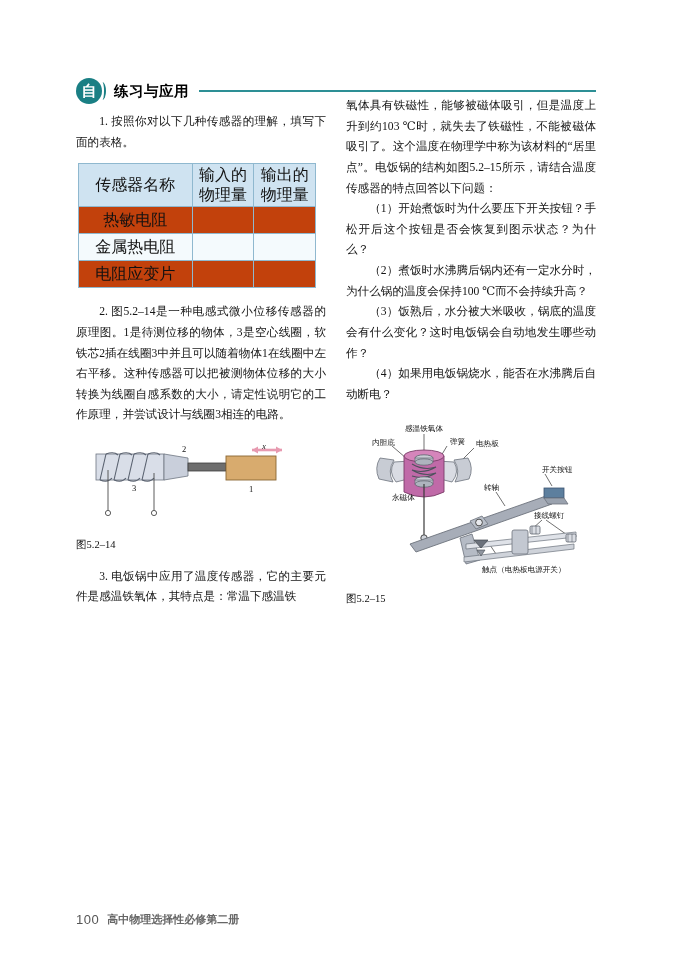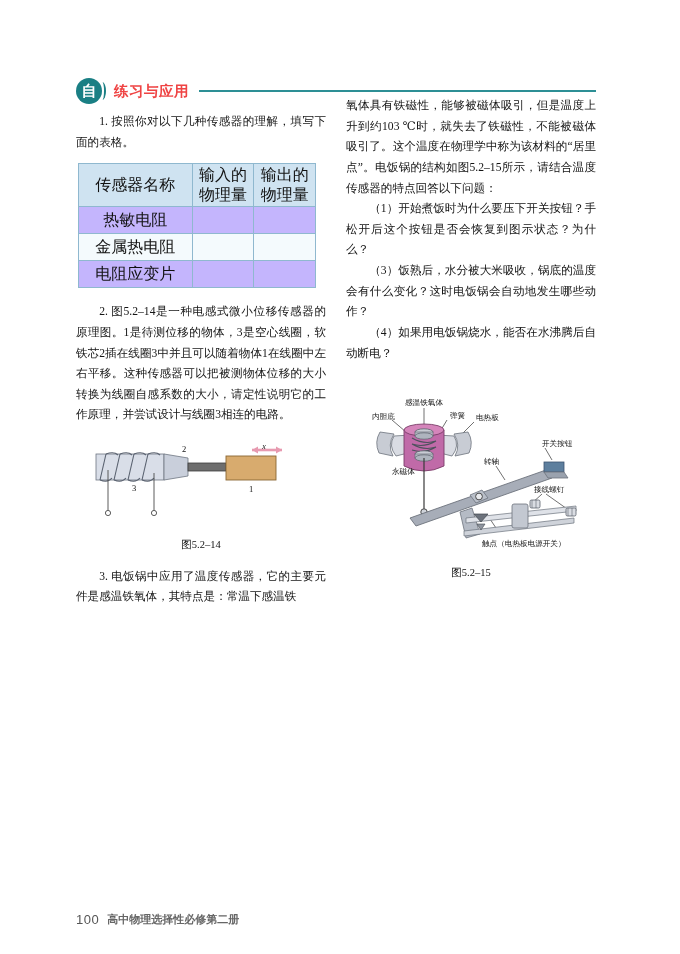--- a/index.html
+++ b/index.html
@@ -59,21 +59,21 @@
     right:-4px; top:4px;
     width:4px; height:18px;
     border-right:2px solid #1a7f84;
     border-radius:0 60% 60% 0 / 0 50% 50% 0;
   }
   .sh-title {
     margin-left: 12px;
     font-family: "Liberation Sans", sans-serif;
     font-size: 14.5px;
     font-weight: 700;
-    color: #ef4444;
+    color: #000000;
     letter-spacing: 0.5px;
     white-space: nowrap;
   }
   .sh-rule {
     margin-left: 10px;
     flex: 1 1 auto;
     height: 2px;
     background: #2d8f95;
   }
 
@@ -108,30 +108,29 @@
     text-align: center;
     vertical-align: middle;
     height: 24px;
     line-height: 1.25;
     color: #111;
     padding: 1px 2px;
   }
   .sensor-table td.c0 { width: 116px; }
   .sensor-table td.c1, .sensor-table td.c2 { width: 60px; }
   .sensor-table tr.hdr td { background: #cfe3f1; height: 32px; }
-  .sensor-table tr.alt td { background: #c4b5fd; }
+  .sensor-table tr.alt td { background: #c2410c; }
   .sensor-table tr.plain td { background: #f4fafd; }
 
   
   .fig {
     position: relative;
     margin-top: 14px;
   }
   .fig-cap {
-    text-align: center;
     font-size: 10.5px;
     font-family: "Liberation Serif", serif;
     color: #111;
     margin-top: 4px;
     text-indent: 0;
   }
 
   .fig14-wrap {
     position: relative;
     width: 250px;
@@ -283,24 +282,25 @@
       <div class="fig-cap">图5.2–14</div>
     </div>
 
     <p style="margin-top:12px">3. 电饭锅中应用了温度传感器，它的主要元件是感温铁氧体，其特点是：常温下感温铁</p>
   </div>
 
   <div class="col col-right">
 
     <p class="noindent">氧体具有铁磁性，能够被磁体吸引，但是温度上升到约103 ℃时，就失去了铁磁性，不能被磁体吸引了。这个温度在物理学中称为该材料的“居里点”。电饭锅的结构如图5.2–15所示，请结合温度传感器的特点回答以下问题：</p>
     <p>（1）开始煮饭时为什么要压下开关按钮？手松开后这个按钮是否会恢复到图示状态？为什么？</p>
+    <p>（2）煮饭时水沸腾后锅内还有一定水分时，为什么锅的温度会保持100 ℃而不会持续升高？</p>
     <p>（3）饭熟后，水分被大米吸收，锅底的温度会有什么变化？这时电饭锅会自动地发生哪些动作？</p>
     <p>（4）如果用电饭锅烧水，能否在水沸腾后自动断电？</p>
 
-    <div class="fig" style="margin-top:30px">
+    <div class="fig" style="margin-top:15px">
       <div class="fig15-wrap">
         <svg width="250" height="160" viewBox="0 0 250 160">
 
           <g stroke="#333" stroke-width="0.7" fill="none">
             <line x1="78" y1="14" x2="78" y2="38"></line>
             <line x1="46" y1="26" x2="60" y2="38"></line>
             <line x1="101" y1="26" x2="95" y2="36"></line>
             <line x1="128" y1="28" x2="116" y2="40"></line>
             <line x1="72" y1="72" x2="78" y2="62"></line>
             <line x1="199" y1="54" x2="206" y2="66"></line>

